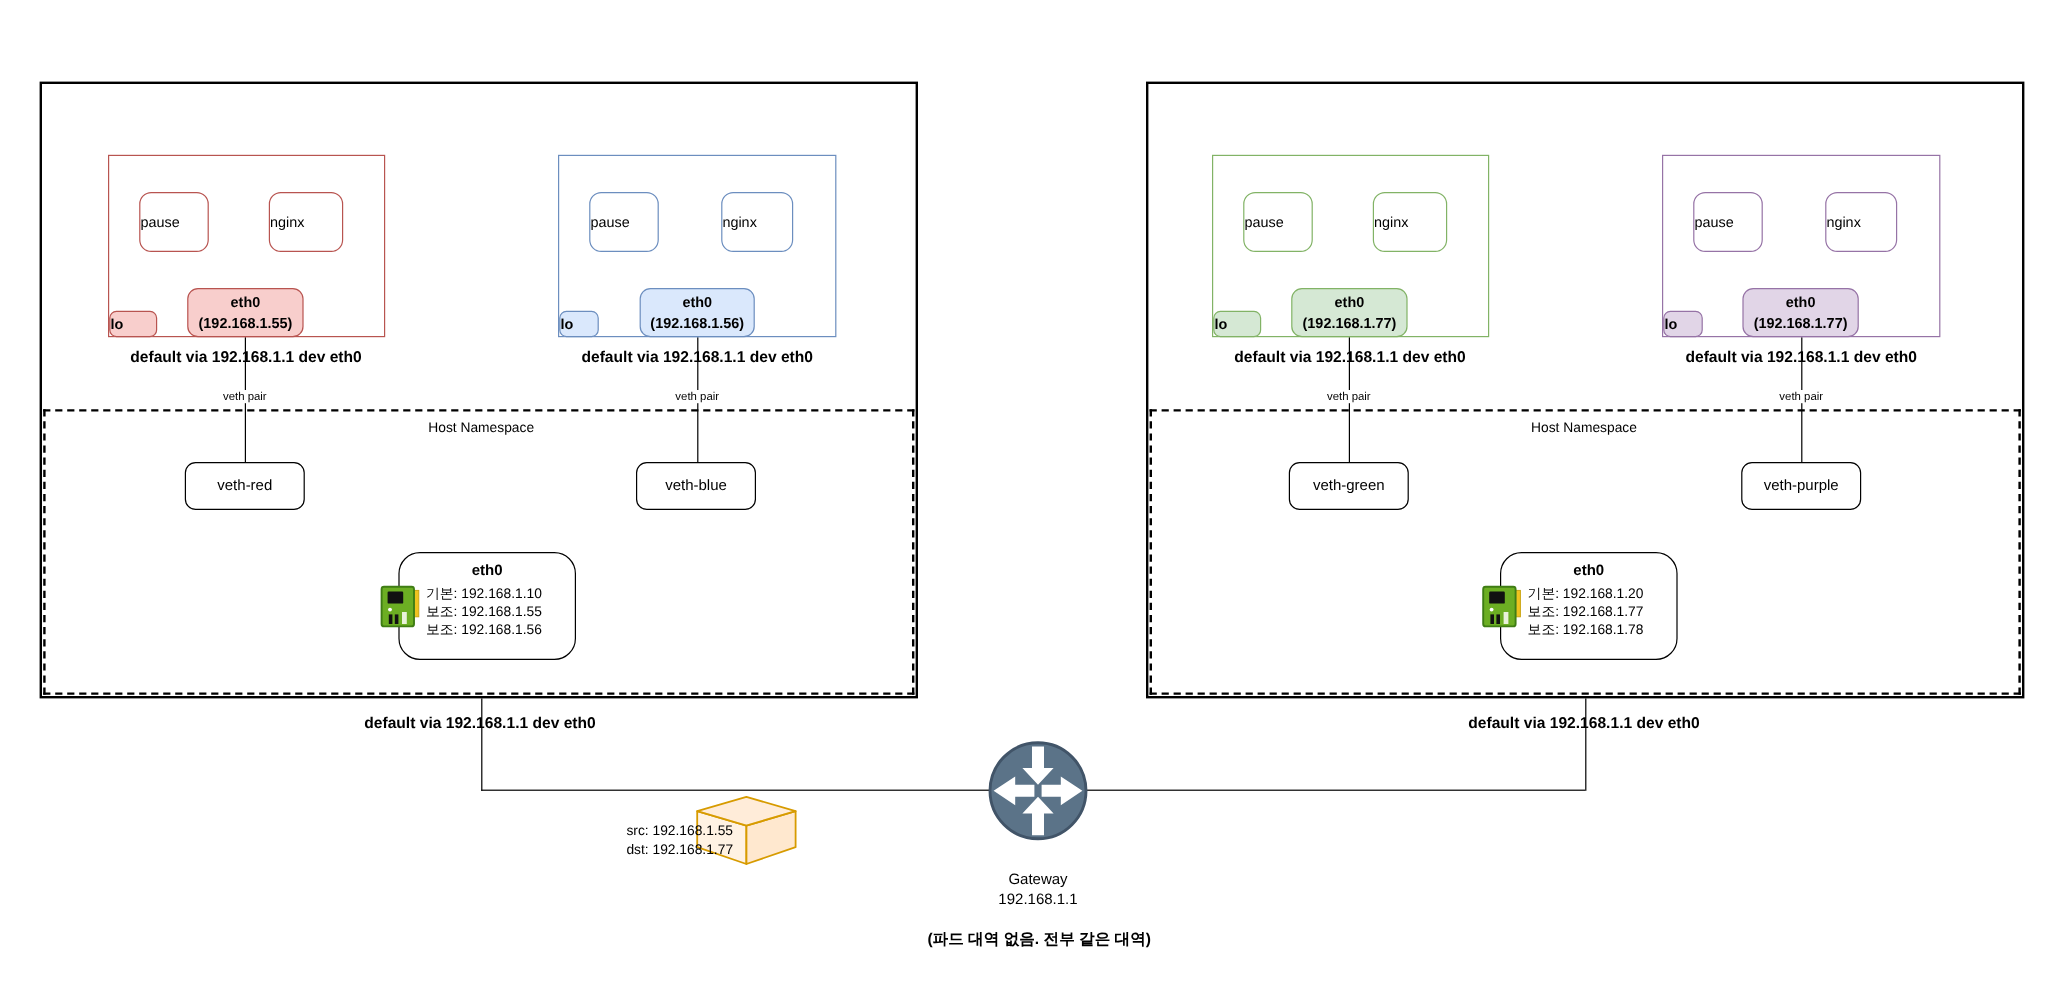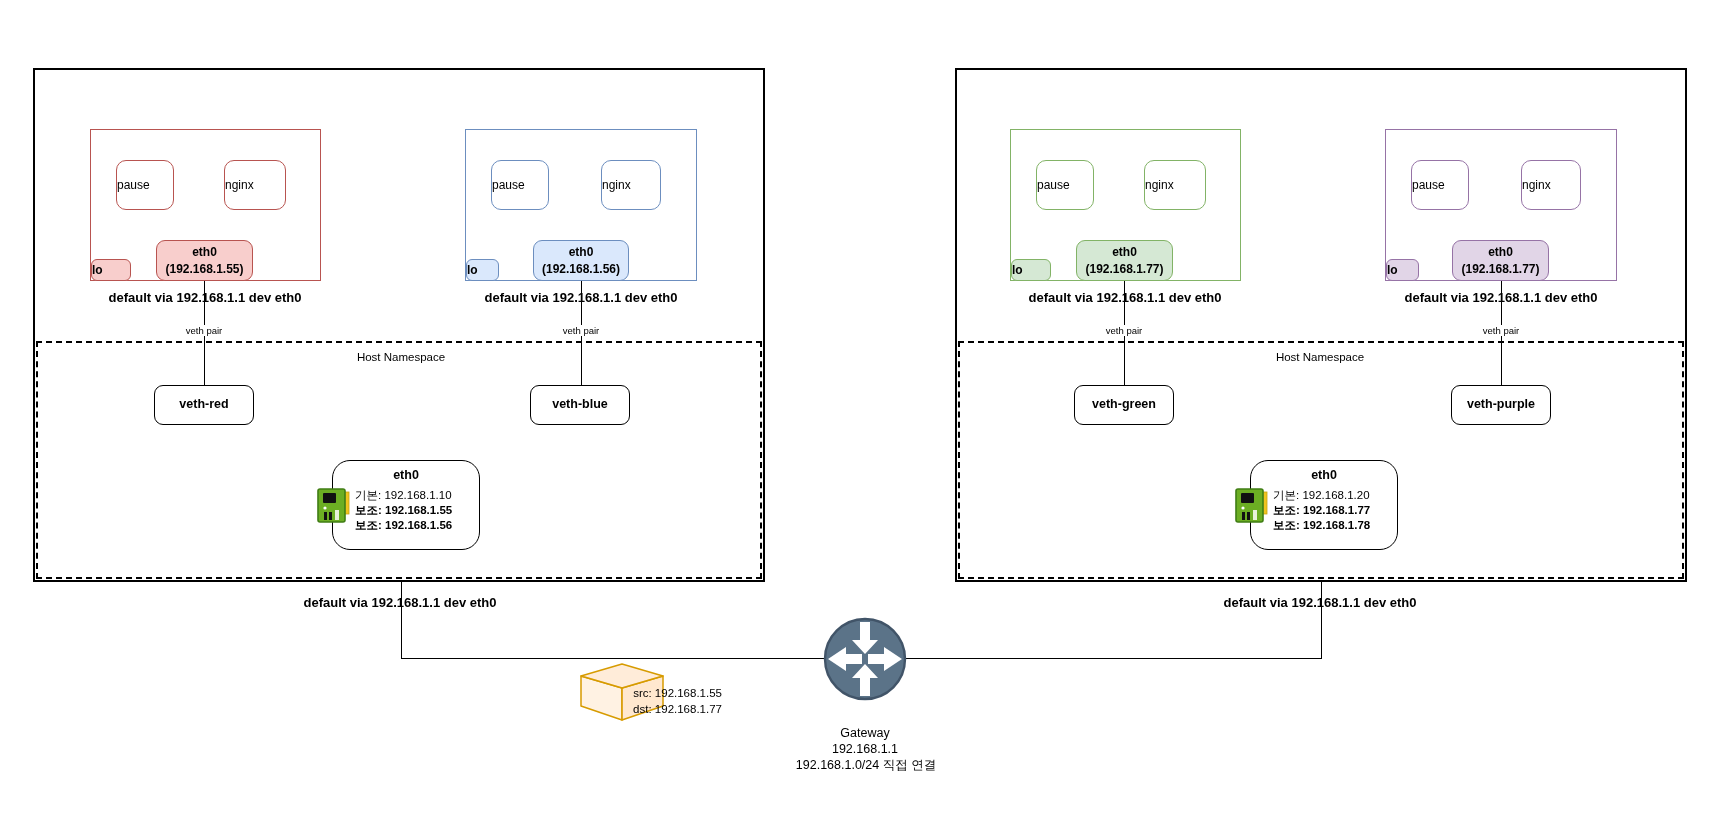--- a/index.html
+++ b/index.html
@@ -15,29 +15,29 @@
   .c-red{border-color:#b85450;} .f-red{background:#f8cecc;}
   .c-blue{border-color:#6c8ebf;} .f-blue{background:#dae8fc;}
   .c-green{border-color:#82b366;} .f-green{background:#d5e8d4;}
   .c-purple{border-color:#9673a6;} .f-purple{background:#e1d5e7;}
   .route{font-weight:bold;font-size:13px;text-align:center;width:300px;}
   .vline{width:1.4px;background:#000;}
   .hline{height:1.4px;background:#000;}
   .vpair{font-size:9.5px;text-align:center;background:#fff;padding:0 2px;z-index:3;}
   .nslabel{font-size:11.5px;text-align:center;width:200px;}
   .vethbox{border:1.6px solid #000;border-radius:9px;background:#fff;text-align:center;
-           font-weight:bold;font-size:12.5px;line-height:37px;z-index:2;}
+           font-weight:normal;font-size:12.5px;line-height:37px;z-index:2;}
   .ethbox{border:1.6px solid #000;border-radius:18px;background:#fff;z-index:2;}
   .ethtitle{position:absolute;top:7px;left:0;width:100%;text-align:center;font-weight:bold;font-size:12.5px;}
   .ethlines{position:absolute;top:27px;left:22px;font-size:11.5px;line-height:15px;white-space:nowrap;}
-  .ethlines .b{font-weight:bold;}
+  .ethlines .b{font-weight:normal;}
   .gwlabel{font-size:12.5px;text-align:center;width:200px;margin-top:17px;}
   .note1{font-size:12.5px;text-align:center;width:400px;}
   .note2{font-size:13px;font-weight:bold;text-align:center;width:400px;}
-  .pkt-text{font-size:11.5px;text-align:right;width:200px;z-index:5;}
+  .pkt-text{font-size:11.5px;text-align:left;width:200px;z-index:5;}
   svg{display:block;}
 </style>
 </head>
 <body>
 
 <div class="canvas">
 
   <div class="abs vline" style="left:204px;top:278px;height:107px;"></div>
   <div class="abs vline" style="left:581px;top:278px;height:107px;"></div>
   <div class="abs vline" style="left:1124px;top:278px;height:107px;"></div>
@@ -183,15 +183,15 @@
         <polygon points="38,6 48,6 48,24 56,24 43,38 30,24 38,24"></polygon>
         <polygon points="38,80 48,80 48,62 56,62 43,48 30,62 38,62"></polygon>
         <polygon points="6,43 24,31 24,38 40,38 40,48 24,48 24,55"></polygon>
         <polygon points="80,43 62,31 62,38 46,38 46,48 62,48 62,55"></polygon>
       </g>
     </svg>
   </div>
   <div class="abs gwlabel" style="left:765px;top:709px;">Gateway</div>
   <div class="abs gwlabel" style="left:765px;top:725px;">192.168.1.1</div>
 
-  <div class="abs note1" style="left:666px;top:757px;">192.168.1.0/24 직접 연결</div>
+  <div class="abs note2" style="left:666px;top:774px;">(파드 대역 없음. 전부 같은 대역)</div>
 
 </div>
 
 </body></html>

